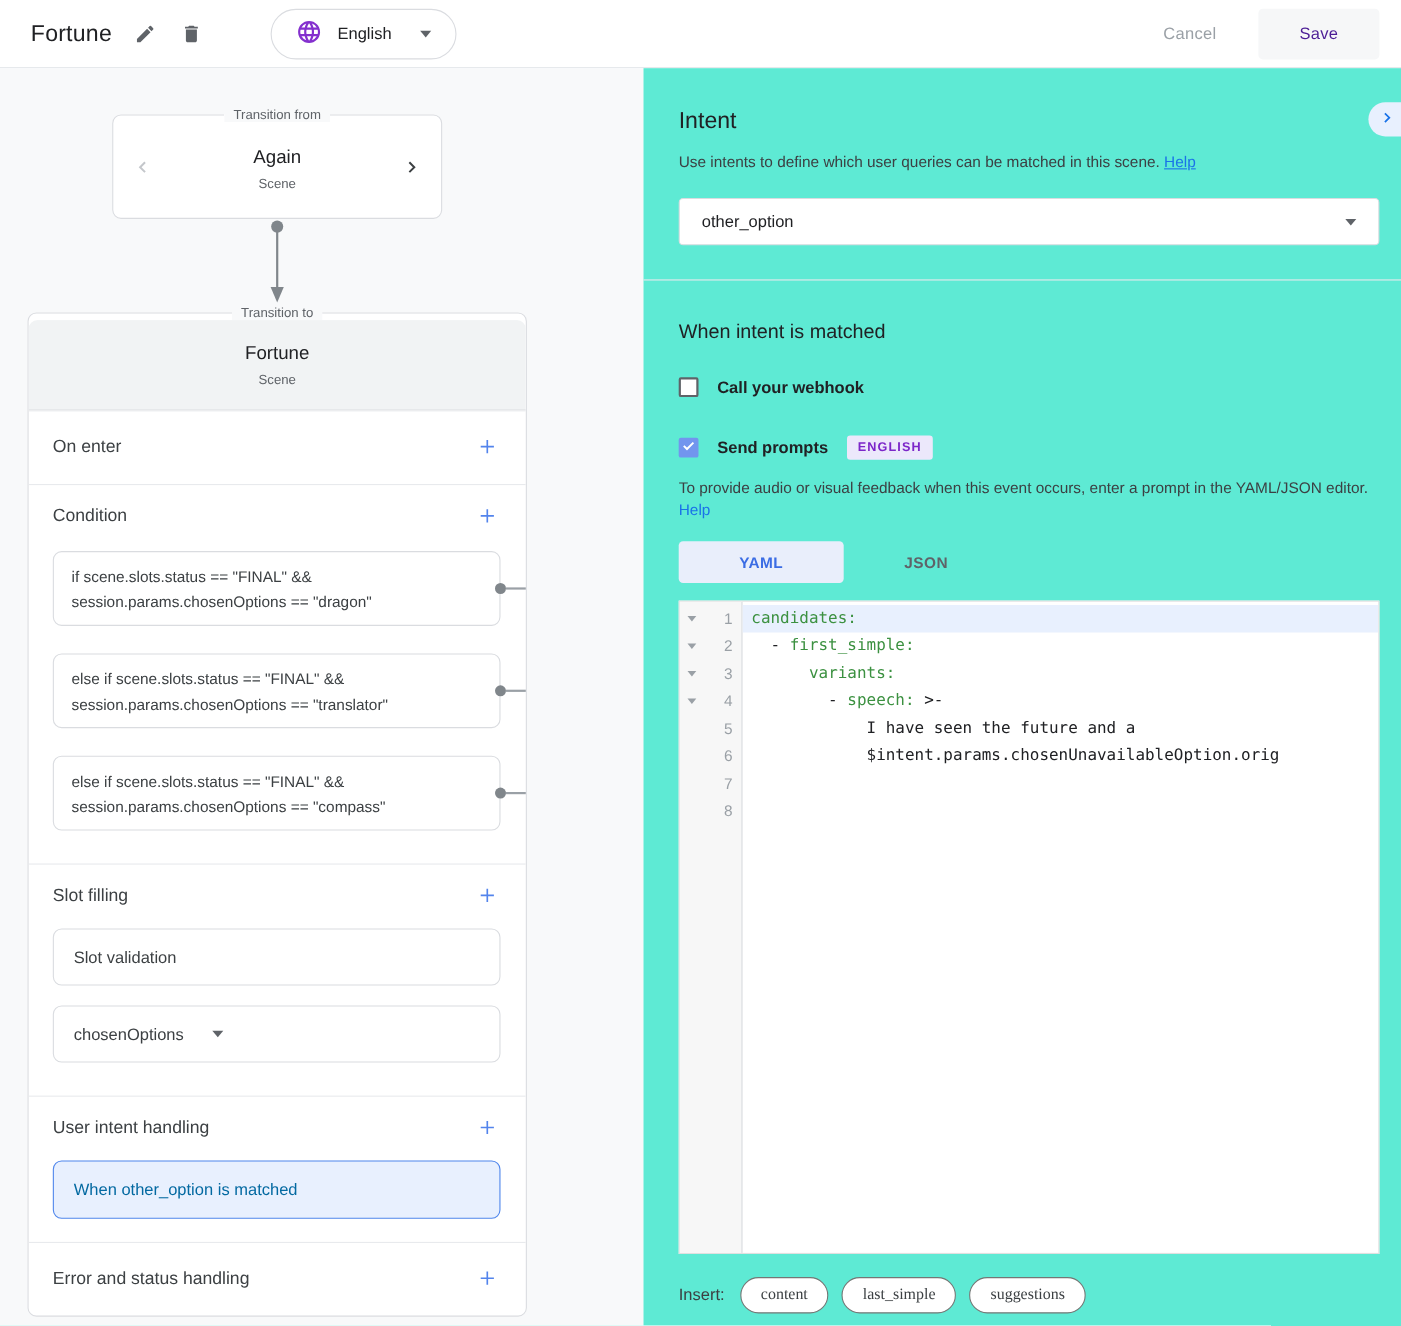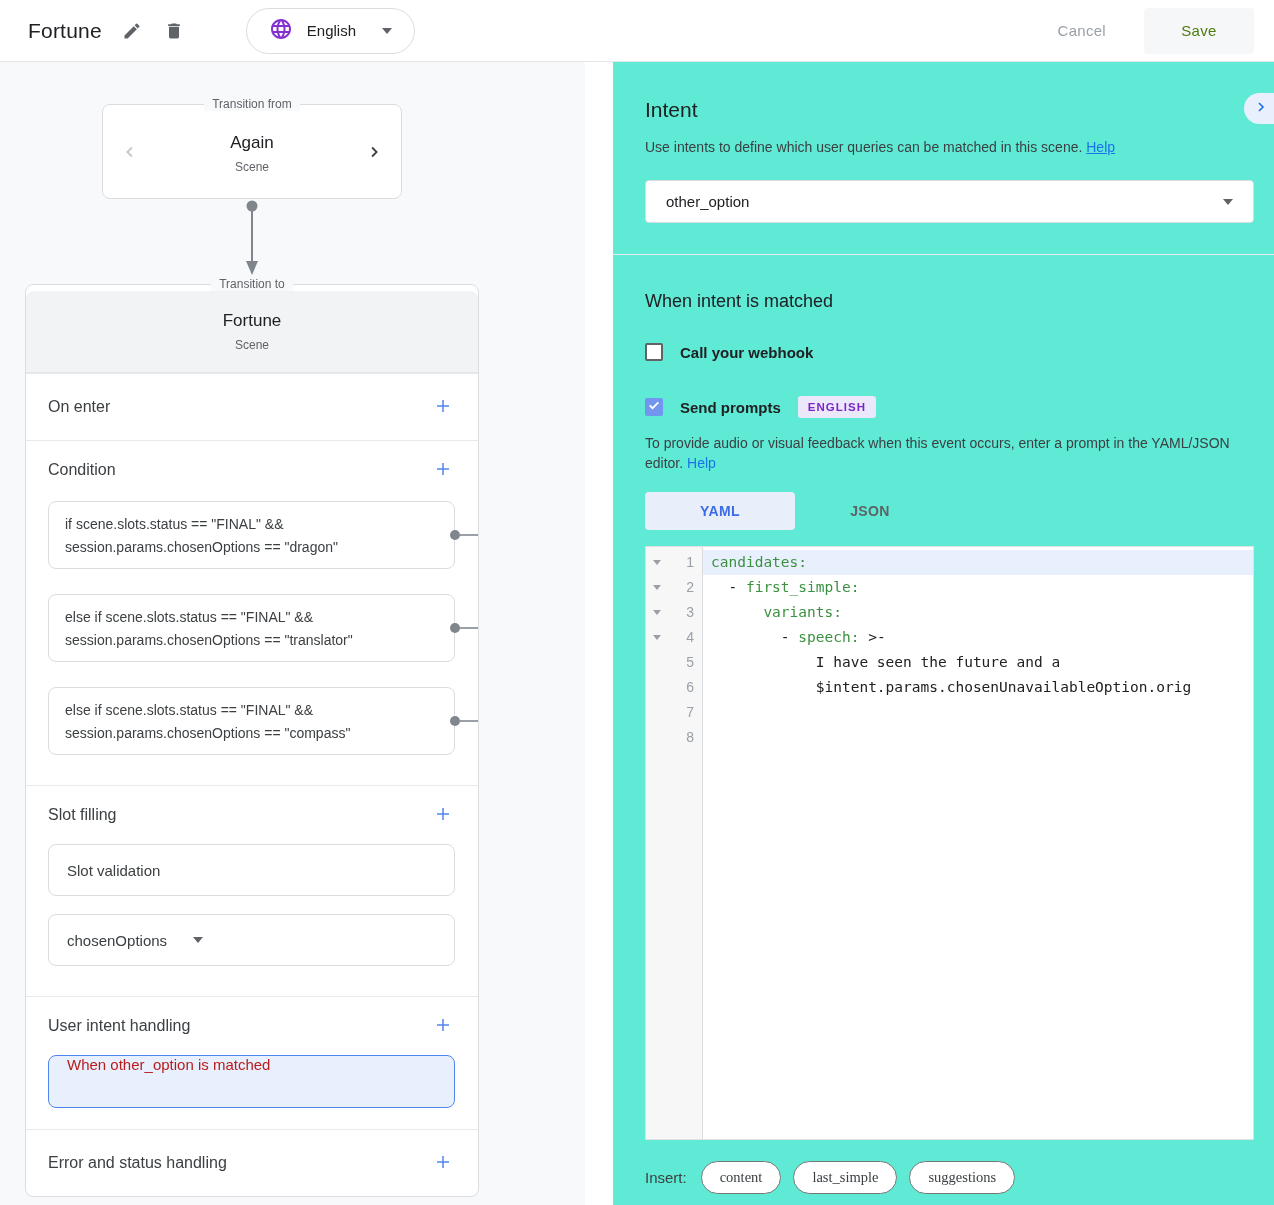--- a/index.html
+++ b/index.html
@@ -21,24 +21,24 @@
   .lang-pill {
     margin-left: 56px; height: 46px; border: 1px solid #dadce0; border-radius: 24px;
     display: flex; align-items: center; padding: 0 22px; background: #fff; cursor: pointer;
   }
   .lang-label { font-size: 15px; color: #202124; margin: 0 26px 0 14px; }
   .caret-down { width:0; height:0; border-left:5px solid transparent; border-right:5px solid transparent; border-top:6px solid #5f6368; }
   .header-spacer { flex: 1; }
   .cancel-btn { border:none; background:none; font-size:15px; color:#9aa0a6; letter-spacing:.3px; padding: 10px 18px; cursor:pointer; font-family:inherit; }
   .save-btn {
     margin-left: 20px; width: 110px; height: 46px; background: #f6f7f8; border: none;
-    border-radius: 4px; font-size: 15px; color: #4d7c0f; letter-spacing:.3px; cursor: default; font-family:inherit;
-  }
-  
-  .main { flex: 1; display: flex; min-height: 0; gap: 28px; }
+    border-radius: 4px; font-size: 15px; color: #4c1d95; letter-spacing:.3px; cursor: default; font-family:inherit;
+  }
+  
+  .main { flex: 1; display: flex; min-height: 0; }
   .left-panel { width: 585px; flex: 0 0 585px; background: #f8f9fa; overflow: hidden; padding-top: 35px; }
   .canvas-col { width: 454px; margin-left: 25px; }
   fieldset { border: 1px solid #dadce0; border-radius: 8px; background: #fff; }
   fieldset legend { margin: 0 auto; padding: 0 8px; font-size: 12px; color: #5f6368; background: #f8f9fa; }
   .from-card { width: 300px; margin: 0 auto; height: 102px; }
   .from-card-inner { display:flex; align-items:center; height: 84px; padding: 0 14px; }
   .scene-mid { flex:1; text-align:center; }
   .scene-name { font-size: 17px; color: #202124; }
   .scene-type { font-size: 12px; color: #5f6368; margin-top: 7px; }
   .nav-chevron { background:none; border:none; cursor:pointer; padding:4px; display:flex; }
@@ -67,22 +67,22 @@
   .conn-dot { position:absolute; right:-5px; top:50%; margin-top:-5px; width:10px; height:10px; border-radius:50%; background:#80868b; }
   .conn-line { position:absolute; right:-79px; top:50%; margin-top:-1px; width:74px; height:2px; background:#9aa0a6; }
   .inner-box {
     border: 1px solid #dadce0; border-radius: 8px; background:#fff; margin: 0 23px 0 22px;
     height: 52px; display:flex; align-items:center; padding: 0 18px; font-size: 15px; color:#3c4043;
   }
   .slot-pad { padding-bottom: 30px; }
   .slot-gap { height: 18px; }
   .slot-select-caret { margin-left: 26px; }
   .handler-box {
-    margin: 0 23px 21px 22px; height: 53px; display:flex; padding: 0 18px;
-    background:#e8f0fe; border:1.5px solid #4f86ec; border-radius:8px; font-size:15px; color:#b91c1c; cursor:pointer;
+    margin: 0 23px 21px 22px; height: 53px; display:flex; align-items:center; padding: 0 18px;
+    background:#e8f0fe; border:1.5px solid #4f86ec; border-radius:8px; font-size:15px; color:#0369a1; cursor:pointer;
   }
   
   .right-panel { flex: 1; background: #5eead4; padding: 0 20px 0 32px; position: relative; display:flex; flex-direction:column; }
   .panel-title { font-size: 21px; color: #202124; margin-top: 36px; font-weight: 400; }
   .collapse-btn {
     position:absolute; top: 31px; right: 0; width: 30px; height: 31px; border:none; cursor:pointer;
     background:#e8f0fe; border-radius: 16px 0 0 16px; display:flex; align-items:center; justify-content:center; padding-left:4px;
   }
   .panel-desc { font-size: 14px; color: #3c4043; margin-top: 15px; line-height: 20px; }
   a.help-link { color: #1a73e8; text-decoration: underline; cursor: pointer; }

